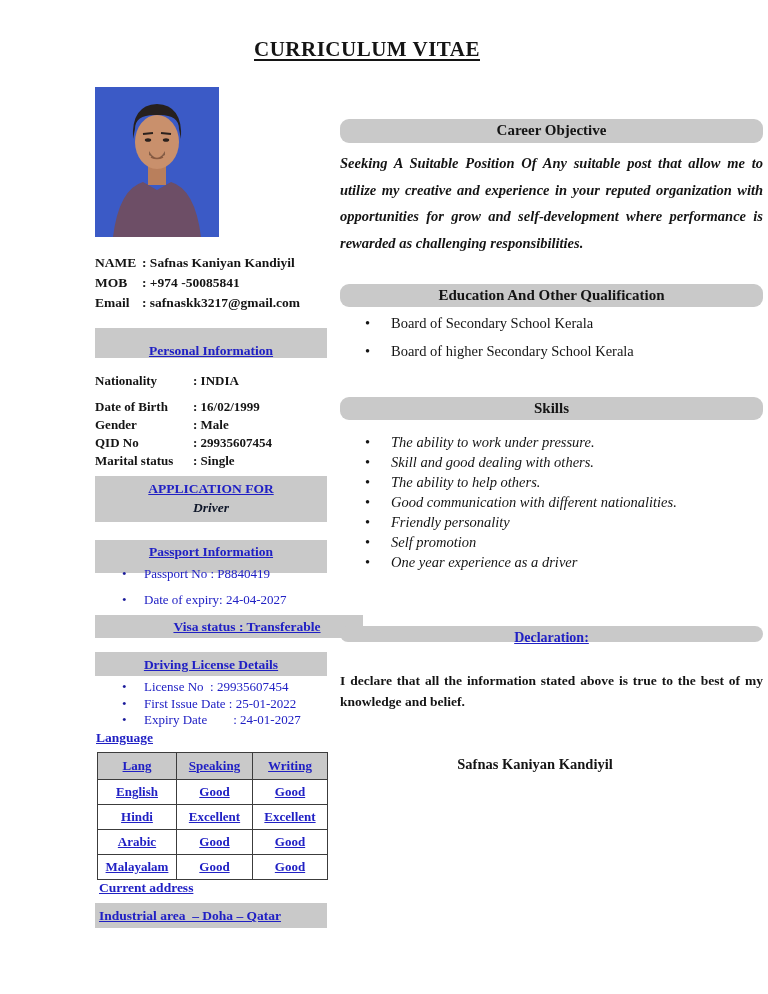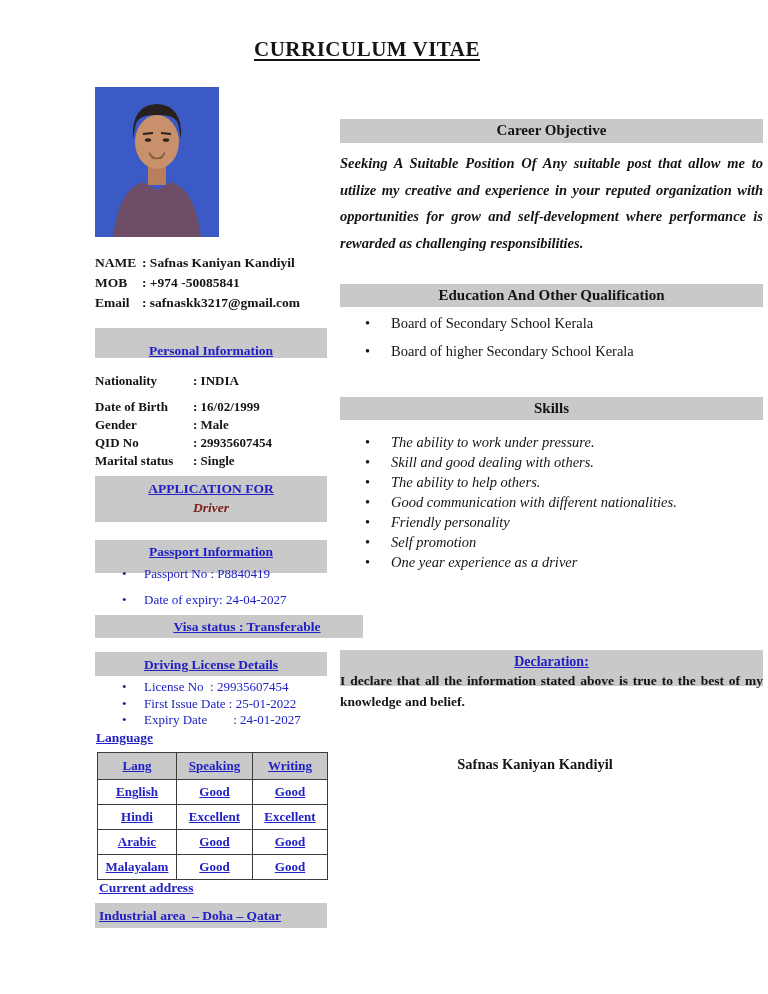--- a/index.html
+++ b/index.html
@@ -24,21 +24,21 @@
   .blue{color:#2020c4;font-weight:bold;text-decoration:underline;}
   .lhead{font-size:13.5px;}
 
   .bar-personal{top:328px;height:30px;padding-top:13px;box-sizing:border-box;}
   .bar-application{top:476px;height:46px;padding-top:3px;box-sizing:border-box;}
   .bar-passport{top:540px;height:33px;line-height:21px;}
   .bar-visa{top:615px;height:23px;line-height:22px;padding-left:36px;}
   .bar-driving{top:652px;height:24px;line-height:23px;}
   .bar-address{top:903px;height:25px;line-height:24px;text-align:left;padding-left:4px;box-sizing:border-box;}
 
-  .driver-line{font-size:13.5px;font-weight:bold;font-style:italic;color:#7f1d1d;margin-top:3px;}
+  .driver-line{font-size:13.5px;font-weight:bold;font-style:italic;color:#0f172a;margin-top:3px;}
 
   .prow{position:absolute;left:95px;width:240px;font-size:13px;font-weight:bold;}
   .prow .plab{display:inline-block;width:98px;}
   .prow .pval{white-space:pre-wrap;}
 
   .lbullet{position:absolute;left:122px;width:215px;font-size:13px;color:#2020c4;font-weight:normal;}
   .lbullet::before{content:"\2022";display:inline-block;width:22px;color:#1a1a9a;}
   .lbullet .txt{white-space:pre-wrap;}
 
   .lang-label{position:absolute;top:730px;left:96px;font-size:13.5px;}
@@ -48,25 +48,25 @@
      font-size:13px;padding:0;}
   table.lang th{background:#c9c9c9;height:26px;width:78px;}
   table.lang td{height:24px;}
   table.lang .c1{width:78px;} table.lang .c2{width:75px;} table.lang .c3{width:74px;}
 
   .cur-address{position:absolute;top:880px;left:99px;font-size:13.5px;}
   .ind-area{font-size:13.5px;white-space:pre-wrap;}
 
   
   .rbar{position:absolute;left:340px;width:423px;background:#c9c9c9;text-align:center;
-        font-size:15px;font-weight:bold;box-sizing:border-box;}
+        font-size:15px;font-weight:bold;box-sizing:border-box;border-radius:9px;}
   .bar-career{top:119px;height:24px;line-height:23px;}
   .bar-education{top:284px;height:23px;line-height:22px;}
   .bar-skills{top:397px;height:23px;line-height:22px;}
-  .bar-declaration{top:650px;height:36px;line-height:23px;font-family:Liberation Serif, serif;}
+  .bar-declaration{top:626px;height:16px;line-height:23px;font-family:Liberation Serif, serif;}
 
   .objective{position:absolute;top:150px;left:340px;width:423px;
              font-size:14.5px;font-weight:bold;font-style:italic;line-height:26.5px;
              text-align:justify;}
   .edu-list{position:absolute;top:315px;left:340px;width:423px;font-size:14.5px;}
   .edu-list .item{margin-bottom:11px;}
   .skill-list{position:absolute;top:432px;left:340px;width:423px;
               font-size:14.5px;font-style:italic;line-height:20px;}
   .rbullet::before{content:"\2022";display:inline-block;width:26px;text-align:left;
                    padding-left:25px;color:#141414;font-style:normal;}

